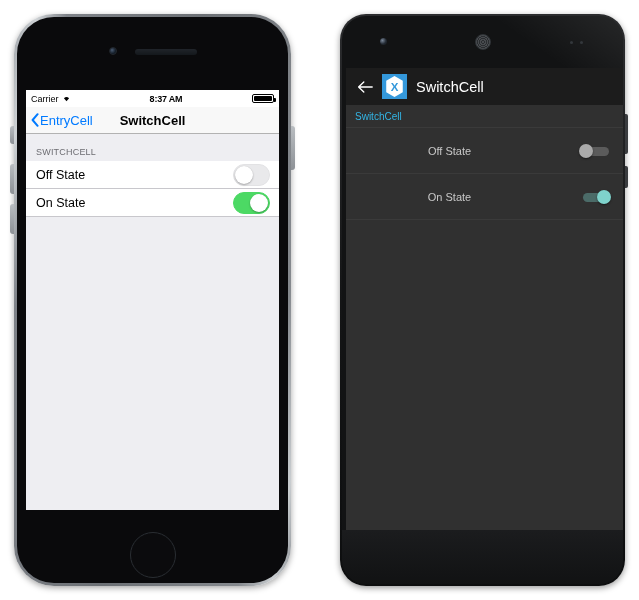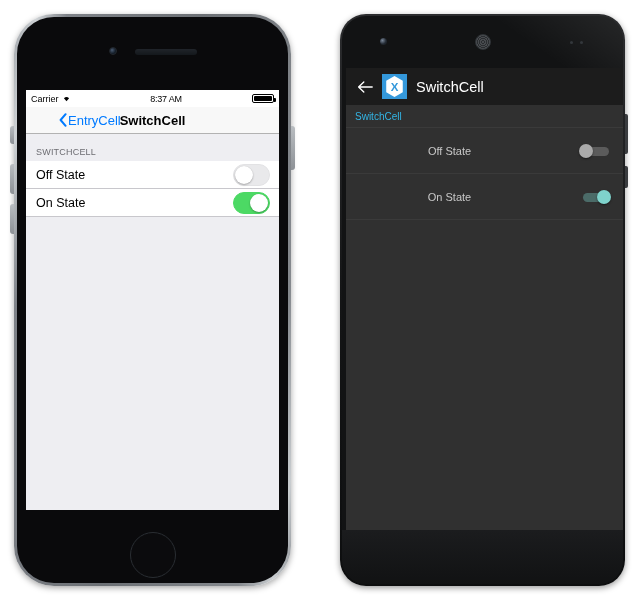--- a/index.html
+++ b/index.html
@@ -68,40 +68,40 @@
   
   .ios-status{
     height:17px; background:#ffffff;
     display:flex; align-items:center;
     padding:0 5px; position:relative;
     font-size:9px; color:#000;
   }
   .ios-carrier{ display:flex; align-items:flex-start; gap:3px; }
   .ios-time{
     position:absolute; left:0; right:0; text-align:center;
-    font-weight:normal; font-size:9px; letter-spacing:-.2px;margin-left:27px;
+    font-weight:bold; font-size:9px; letter-spacing:-.2px;margin-left:27px;
   }
   .wifi-ios{ width:9px; height:8px; position:relative; }
   .wifi-ios svg{ display:block; }
   .ios-battery{
     margin-left:auto; width:22px; height:9px;
     border:1px solid #000; border-radius:2px;
     position:relative; padding:1px;
   }
   .ios-battery::after{
     content:""; position:absolute; right:-3px; top:2.5px;
     width:2px; height:4px; background:#000; border-radius:0 1px 1px 0;
   }
   .ios-battery i{ display:block; height:100%; width:100%; background:#000; border-radius:1px; }
 
   
   .ios-nav{
     height:27px; background:#f8f8f8;
     border-bottom:.5px solid #b2b2b2;
-    display:flex; align-items:center; position:relative;padding-left:28px;
+    display:flex; align-items:center; position:relative;
   }
   .ios-back{
     display:flex; align-items:center; gap:1px;
     padding-left:5px; color:#007aff; font-size:13px; cursor:pointer;
   }
   .ios-chev{ width:8px; height:14px; flex:none; }
   .ios-title{
     position:absolute; left:0; right:0; text-align:center;
     font-size:13px; font-weight:bold; color:#000;
   }

